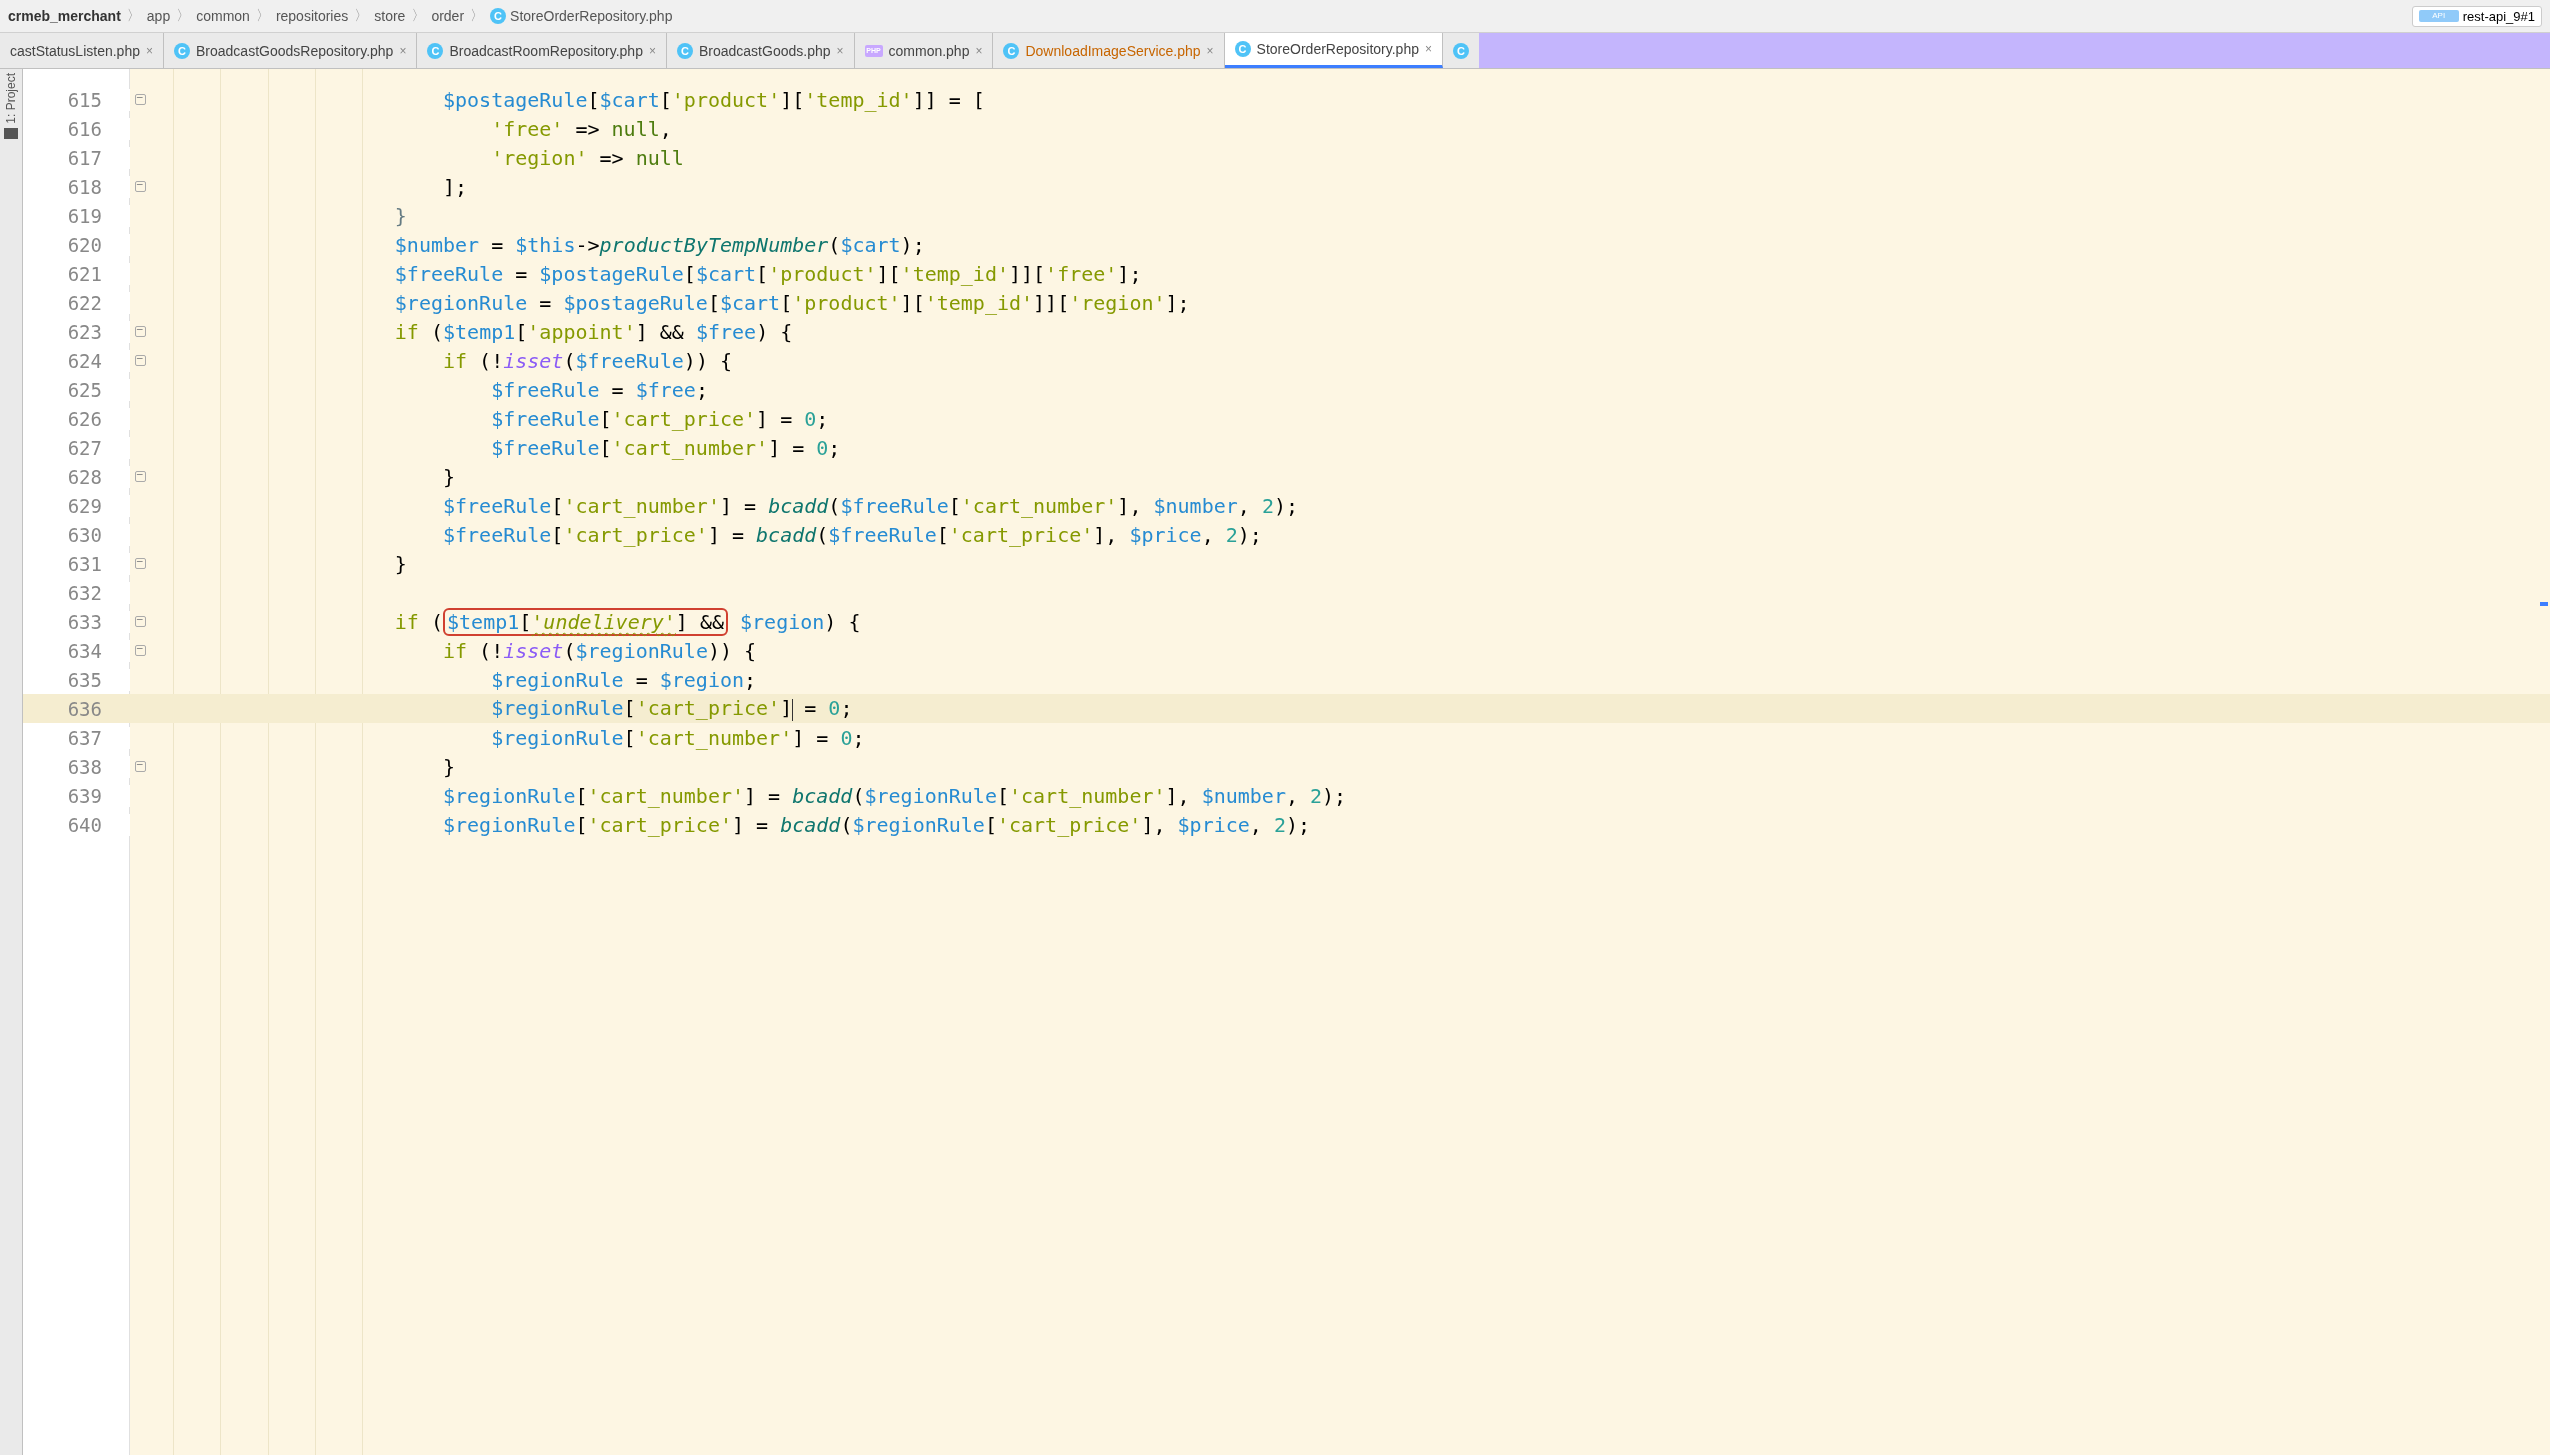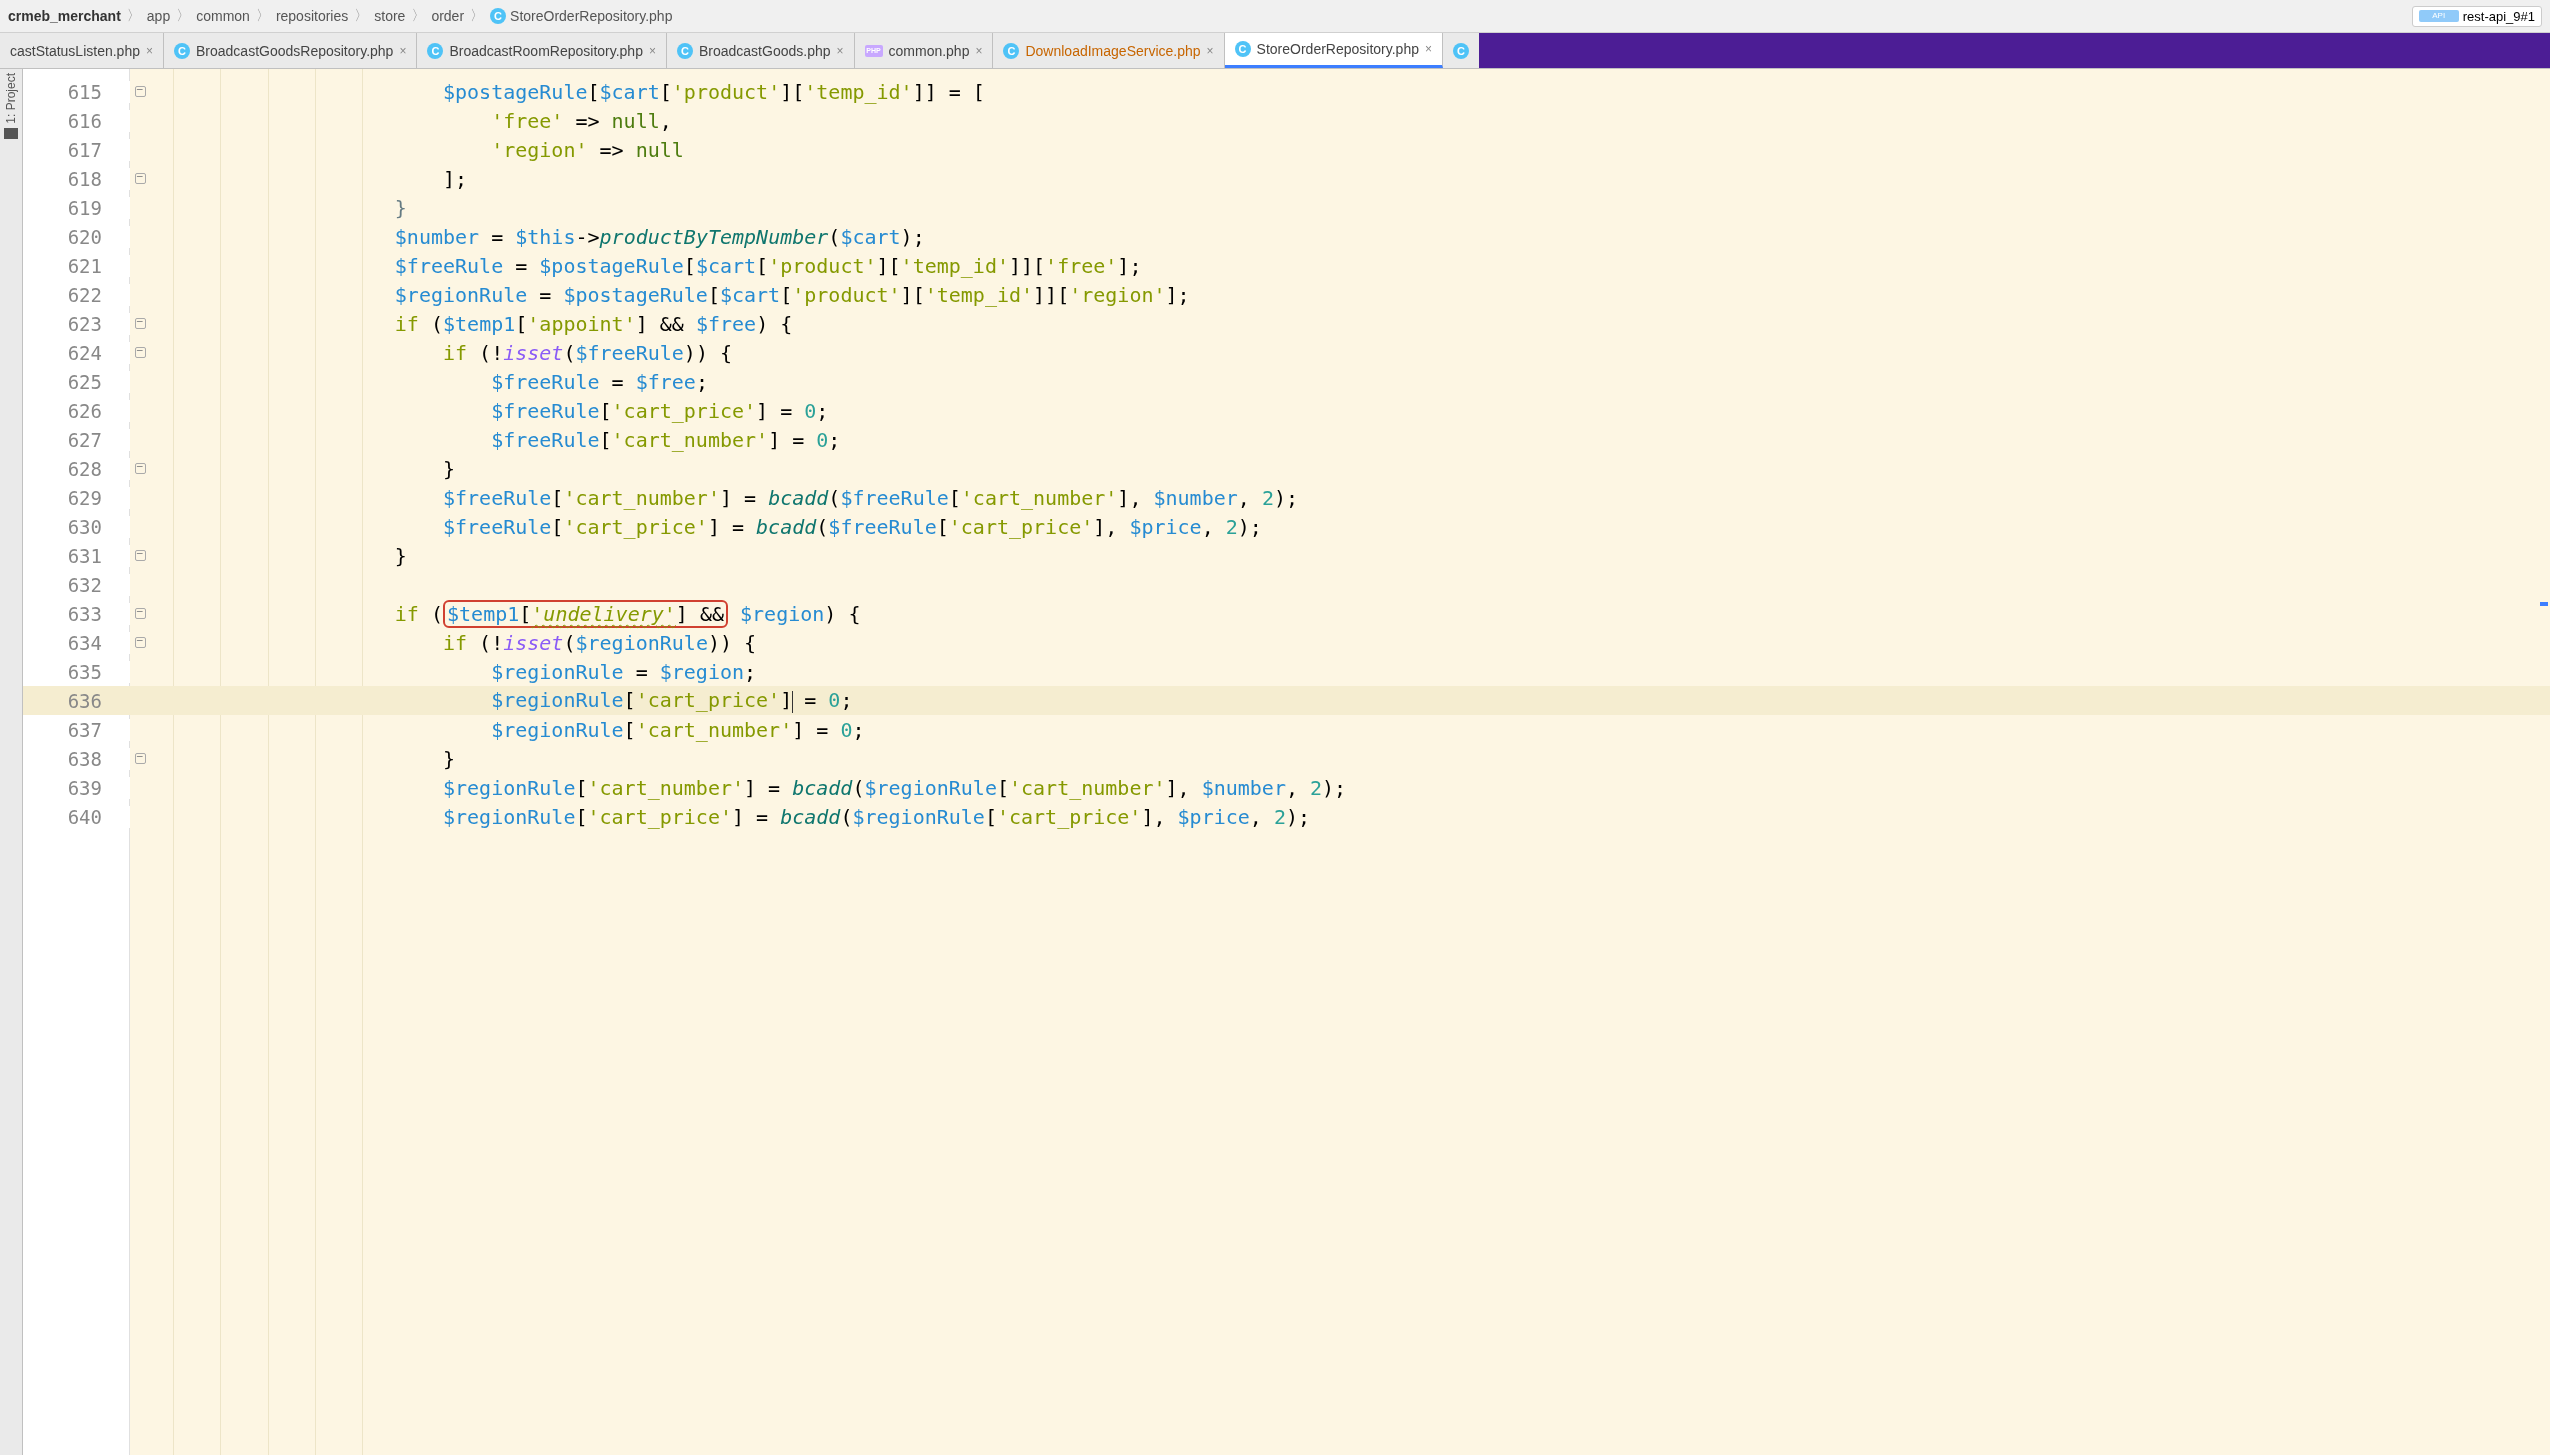--- a/index.html
+++ b/index.html
@@ -60,21 +60,21 @@
       border-radius: 2px;
       color: #fff;
       font-size: 8px;
       text-align: center;
       line-height: 12px;
     }
     .tabs-bar {
       display: flex;
       align-items: flex-start;
       height: 36px;
-      background: #4c1d95;
+      background: #c4b5fd;
       border-bottom: 1px solid #c0c0c0;
       font-family: -apple-system, sans-serif;
       font-size: 14px;
       overflow: hidden;
     }
     .tab {
       display: flex;
       align-items: center;
       gap: 6px;
       padding: 0 10px;
@@ -138,21 +138,21 @@
       left: 0;
       top: 0;
       width: 107px;
       height: 100%;
       background: #fff;
       border-right: 1px solid #e0e0e0;
     }
     .code-lines {
       position: absolute;
       left: 0;
-      top: 8px;
+      top: 16px;
       width: 100%;
     }
     .line {
       display: flex;
       height: 29px;
       align-items: center;
     }
     .line.current { background: #f5edd0; }
     .lineno {
       width: 107px;

